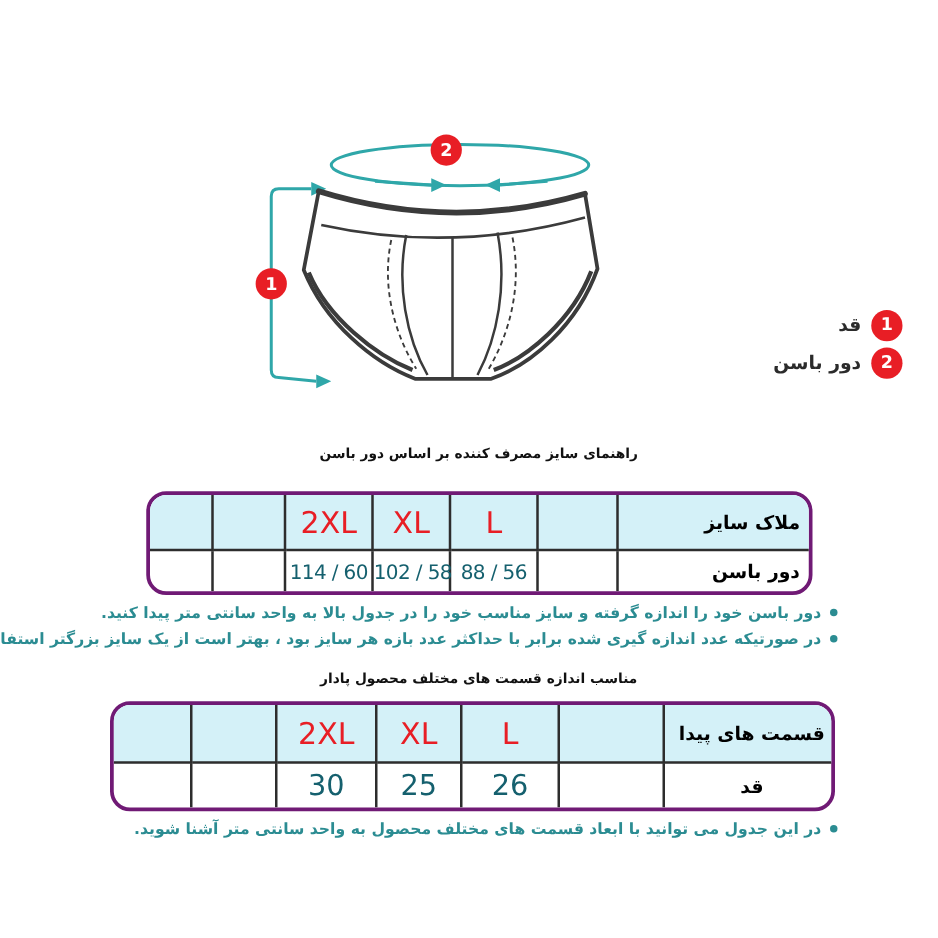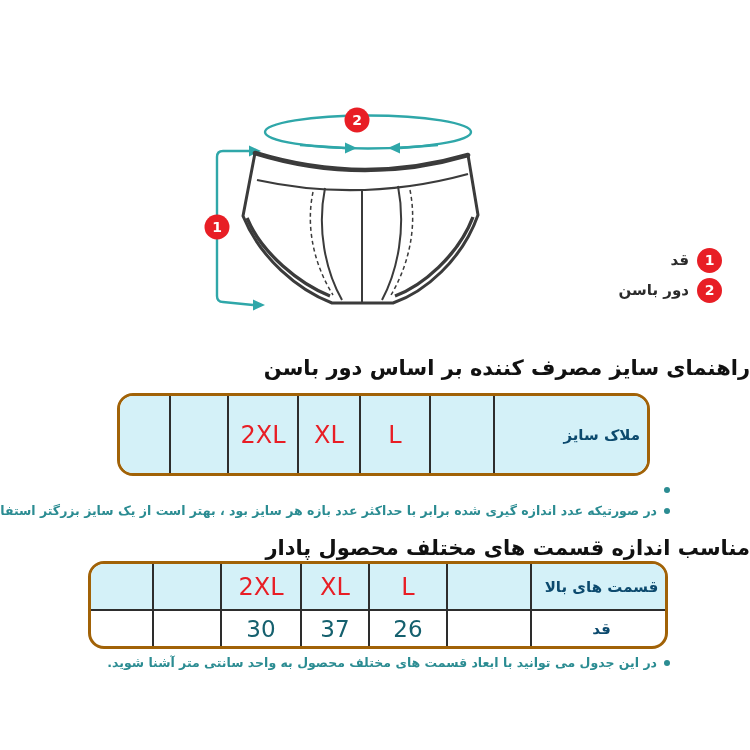--- a/index.html
+++ b/index.html
@@ -14,45 +14,45 @@
   
   .legend { position:absolute; right:28px; top:247px; }
   .legend-row { display:flex; justify-content:flex-end; align-items:center; gap:8px; height:26px; margin-bottom:4px; }
   .legend-label { font-size:15px; font-weight:bold; color:#2b2b2b; direction:rtl; }
   .badge {
     width:25px; height:25px; border-radius:50%; background:#e81e25; color:#fff;
     font-size:14px; font-weight:bold; display:flex; align-items:center; justify-content:center;
   }
   
   .sec-title {
-    position:absolute; left:0; right:0; text-align:right; direction:rtl;
-    font-size:21px; font-weight:bold; color:#111;margin-left:16px;
+    position:absolute; left:0; right:0; text-align:center; direction:rtl;
+    font-size:11px; font-weight:bold; color:#111;margin-left:16px;
   }
   #title-1 { top:356px; }
   #title-2 { top:536px; }
   
   .tbl-wrap {
-    position:absolute; border:3px solid #a16207; border-radius:16px;
+    position:absolute; border:3px solid #701a75; border-radius:16px;
     overflow:hidden; background:#fff;
   }
   #table-1 { left:117px; top:393px; width:533px; height:83px; }
   #table-2 { left:88px;  top:561px; width:580px; height:88px; }
   table { border-collapse:collapse; width:100%; height:100%; table-layout:fixed; }
   td { border:2px solid #2d2d2d; text-align:center; vertical-align:middle; padding:0; overflow:visible; }
   tr:first-child td { border-top:none; }
   tr:last-child td { border-bottom:none; }
   td:first-child { border-left:none; }
   td:last-child { border-right:none; }
   tr.hdr td { background:#d4f1f8; }
   #table-1 tr.hdr { height:44px; }
   #table-2 tr.hdr { height:46px; }
   .size-lbl { color:#e81e25; font-size:24px; font-weight:normal; }
   .val { color:#15606e; font-size:16px; letter-spacing:-0.5px; white-space:nowrap; direction:ltr; }
   .val-big { color:#15606e; font-size:23px; direction:ltr;border-radius:11px; }
-  .crit { direction:rtl; font-size:15px; font-weight:bold; color:#0c4a6e; }
+  .crit { direction:rtl; font-size:15px; font-weight:bold; color:#000000; }
   #table-1 .crit { text-align:right; padding-right:13px; }
   #table-2 .crit { text-align:center; }
   
   .notes { position:absolute; right:80px; text-align:right; }
   #notes-1 { top:479px; }
   #notes-2 { top:652px;text-align:right; }
   .note-line {
     direction:rtl; font-size:12.5px; font-weight:bold; color:#2b8c92;
     line-height:21px; white-space:nowrap;
   }
@@ -136,27 +136,36 @@
       <tbody>
           <tr class="hdr">
         <td></td>
         <td></td>
         <td class="size-lbl">2XL</td>
         <td class="size-lbl">XL</td>
         <td class="size-lbl">L</td>
         <td></td>
         <td class="crit">ملاک سایز</td>
       </tr>
+      <tr>
+        <td></td>
+        <td></td>
+        <td class="val">114 / 60</td>
+        <td class="val">102 / 58</td>
+        <td class="val">88 / 56</td>
+        <td></td>
+        <td class="crit">دور باسن</td>
+      </tr>
     </tbody>
       </table>
   </div>
 
   <div id="notes-1" class="notes">
     <div class="note-line">
-      <span class="bullet"></span>
+      <span class="bullet"></span><span>دور باسن خود را اندازه گرفته و سایز مناسب خود را در جدول بالا به واحد سانتی متر پیدا کنید.</span>
     </div>
     <div class="note-line">
       <span class="bullet"></span><span>در صورتیکه عدد اندازه گیری شده برابر با حداکثر عدد بازه هر سایز بود ، بهتر است از یک سایز بزرگتر استفاده نمایید.</span>
     </div>
   </div>
 
   <div id="title-2" class="sec-title">مناسب اندازه قسمت های مختلف محصول پادار</div>
 
   <div id="table-2" class="tbl-wrap">
     <table>
@@ -170,27 +179,27 @@
         <col style="width:140px">
       </colgroup>
       <tbody>
           <tr class="hdr">
         <td></td>
         <td></td>
         <td class="size-lbl">2XL</td>
         <td class="size-lbl">XL</td>
         <td class="size-lbl">L</td>
         <td></td>
-        <td class="crit">قسمت های بالا</td>
+        <td class="crit">قسمت های پیدا</td>
       </tr>
       <tr>
         <td></td>
         <td></td>
         <td class="val-big">30</td>
-        <td class="val-big">37</td>
+        <td class="val-big">25</td>
         <td class="val-big">26</td>
         <td></td>
         <td class="crit">قد</td>
       </tr>
     </tbody>
       </table>
   </div>
 
   <div id="notes-2" class="notes">
     <div class="note-line">

